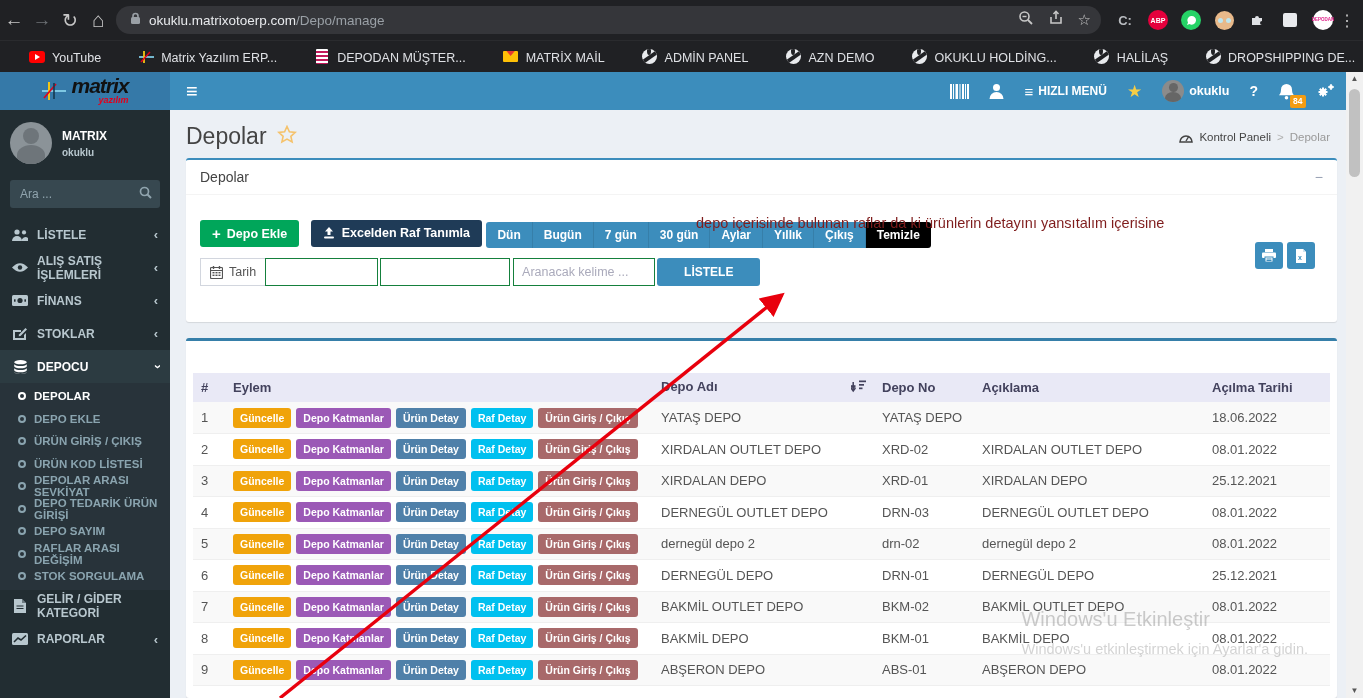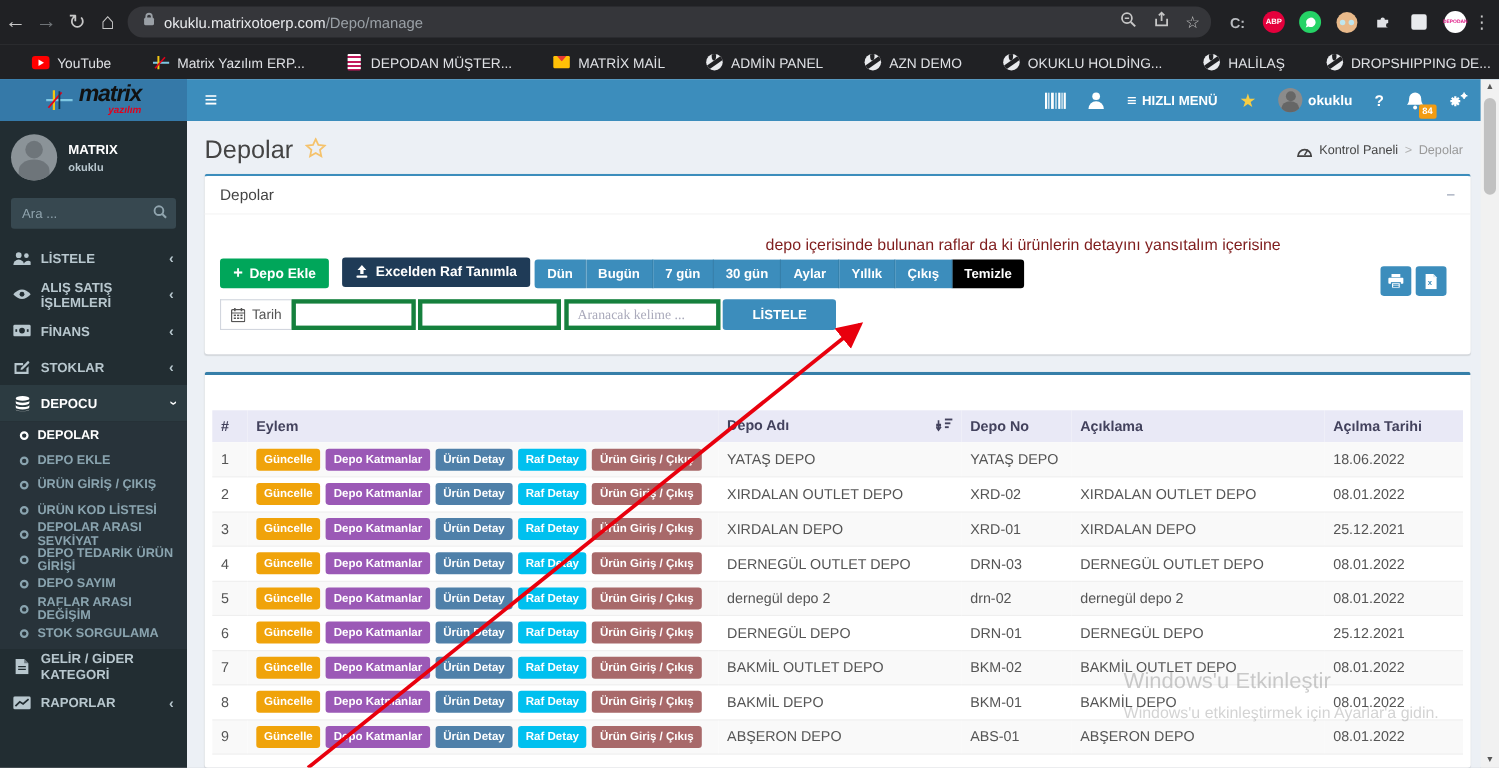--- a/index.html
+++ b/index.html
@@ -93,27 +93,27 @@
   .panel1-hdr { display:flex; align-items:center; padding:9px 14px; border-bottom:1px solid #f4f4f4; }
   .panel-title { font-size:14px; color:#444; }
   .collapse-btn { margin-left:auto; color:#97a0b3; font-size:14px; cursor:pointer; }
   .panel1-body { padding:8px 14px; position:relative; }
   .btn { border:none; border-radius:3px; color:#fff; font-weight:bold; cursor:pointer; font-family:"Liberation Sans",sans-serif; }
   .btn-add { background:#00a65a; font-size:12.5px; height:27px; padding:0 12px; display:inline-flex; align-items:center; gap:6px; }
   .btn-excel-raf { background:#1f3b57; font-size:12.5px; height:27px; padding:0 12px; margin-left:7px; display:inline-flex; align-items:center; gap:7px; }
   .annotation { position:absolute; left:510px; top:20px; width:520px; color:#7f1d1d; font-size:14.5px; }
   .icon-btns { position:absolute; right:22px; top:47px; display:flex; gap:4px; }
   .icon-btn { width:28px; height:27px; background:#3c8dbc; border:none; border-radius:3px; display:flex; align-items:center; justify-content:center; cursor:pointer; }
-  .filter-group { margin-top:33px; display:inline-flex; }
+  .filter-group { margin-top:19px; display:inline-flex; }
   .fbtn { background:#3c8dbc; border:none; border-right:1px solid #367fa9; color:#fff; font-size:12px; font-weight:bold; height:26px; padding:0 11px; cursor:pointer; font-family:"Liberation Sans",sans-serif; }
   .fbtn:first-child { border-radius:3px 0 0 3px; }
   .fbtn-clear { background:#f39c12; border-right:none; border-radius:0 3px 3px 0; }
   .input-row { margin-top:10px; display:flex; align-items:center; }
   .addon { height:28px; border:1px solid #d2d6de; border-right:none; background:#fff; display:flex; align-items:center; gap:6px; padding:0 9px; font-size:12.5px; color:#555; }
-  .inp { height:28px; border:4px solid #15803d; outline:none; font-size:12.5px; padding:0 8px; color:#555; font-family:Liberation Serif, serif; }
+  .inp { height:28px; border:1px solid #15803d; outline:none; font-size:12.5px; padding:0 8px; color:#555; font-family:Liberation Sans, sans-serif; }
   .inp::placeholder { color:#aab; }
   .inp1 { width:113px; }
   .inp2 { width:130px; margin-left:2px; }
   .inp-search { width:142px; margin-left:3px; }
   .btn-listele { background:#3c8dbc; height:28px; font-size:12px; padding:0 27px; margin-left:2px; }
 
   .panel2 { border-top:3px solid #367fa9; margin-top:16px; height:360px; padding:32px 7px 0 7px; }
   table.grid { width:100%; border-collapse:collapse; table-layout:fixed; }
   .grid th { background:#e9e9f6; color:#43425d; font-size:13px; text-align:left; padding:6px 8px; height:27px; font-weight:bold; }
   .grid td { font-size:13px; color:#555; padding:0 8px; height:31.5px; border-bottom:1px solid #efefef; }

